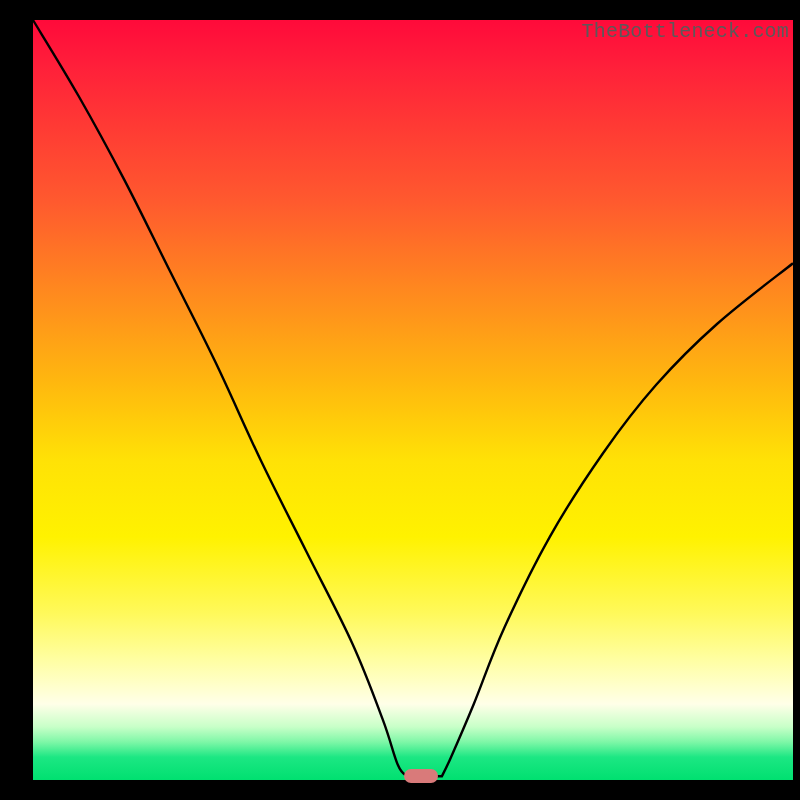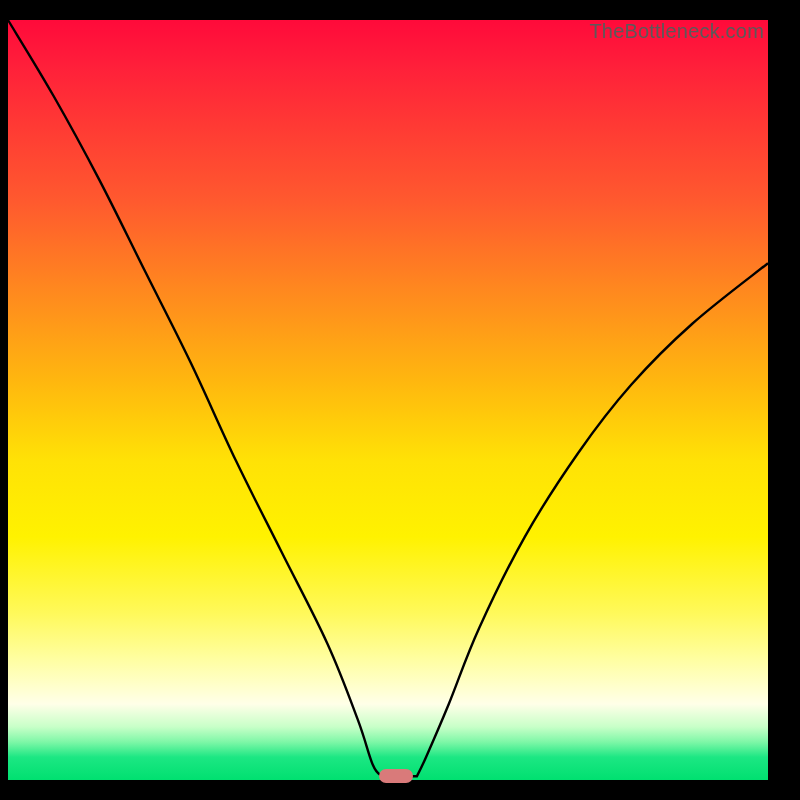--- a/index.html
+++ b/index.html
@@ -12,21 +12,21 @@
     font-family: Arial, Helvetica, sans-serif;
   }
   .frame {
     position: relative;
     width: 800px;
     height: 800px;
     background: #000;
   }
   .plot-area {
     position: absolute;
-    left: 8px;
+    left: 33px;
     top: 20px;
     width: 760px;
     height: 760px;
     background: linear-gradient(to bottom,
       #ff0a3a 0%,
       #ff1f3a 6%,
       #ff3a34 14%,
       #ff5a2e 24%,
       #ff8a1e 36%,
       #ffb90e 48%,
@@ -34,20 +34,21 @@
       #fff200 68%,
       #fff95a 78%,
       #fffea0 84%,
       #ffffd0 88%,
       #ffffe8 90%,
       #c8ffc8 93%,
       #7ef7a7 95%,
       #1CE783 97%,
       #00e070 100%
     );
+    font-family: Liberation Mono, monospace;
   }
   .watermark {
     position: absolute;
     top: 0px;
     right: 4px;
     color: #5a5a5a;
     font-size: 20px;
     font-weight: 500;
     letter-spacing: 0.2px;
     user-select: none;

